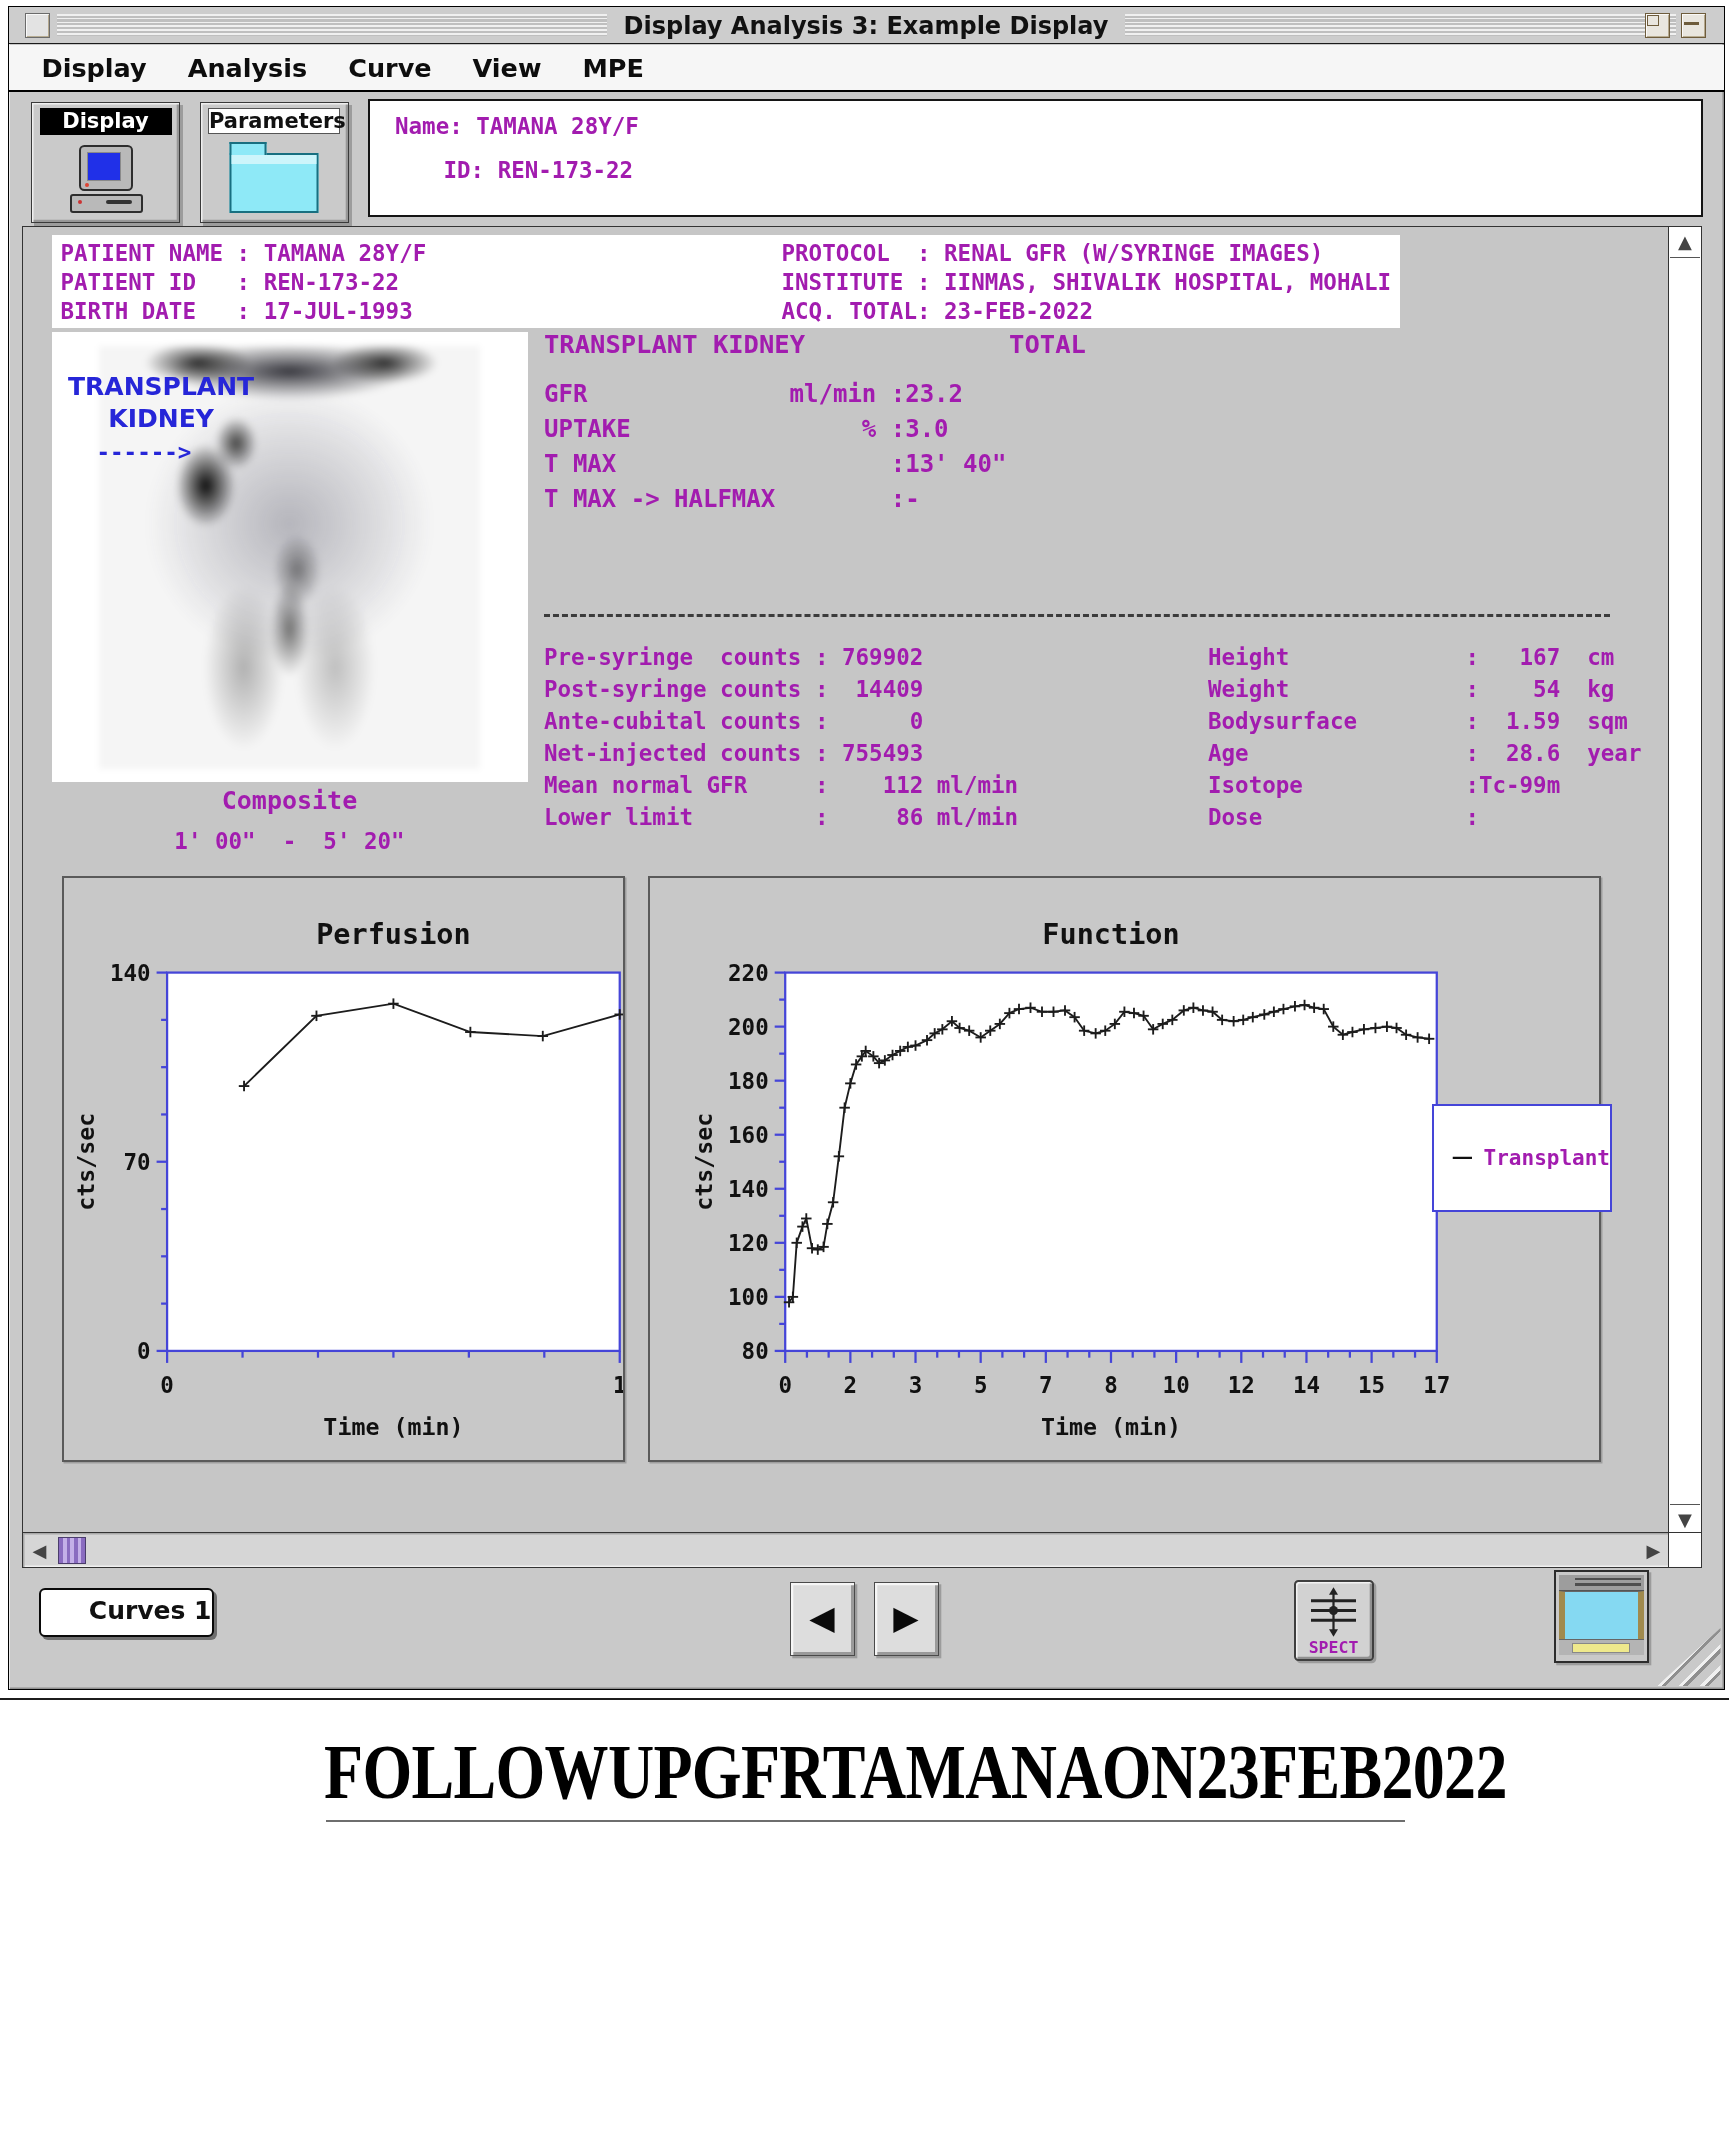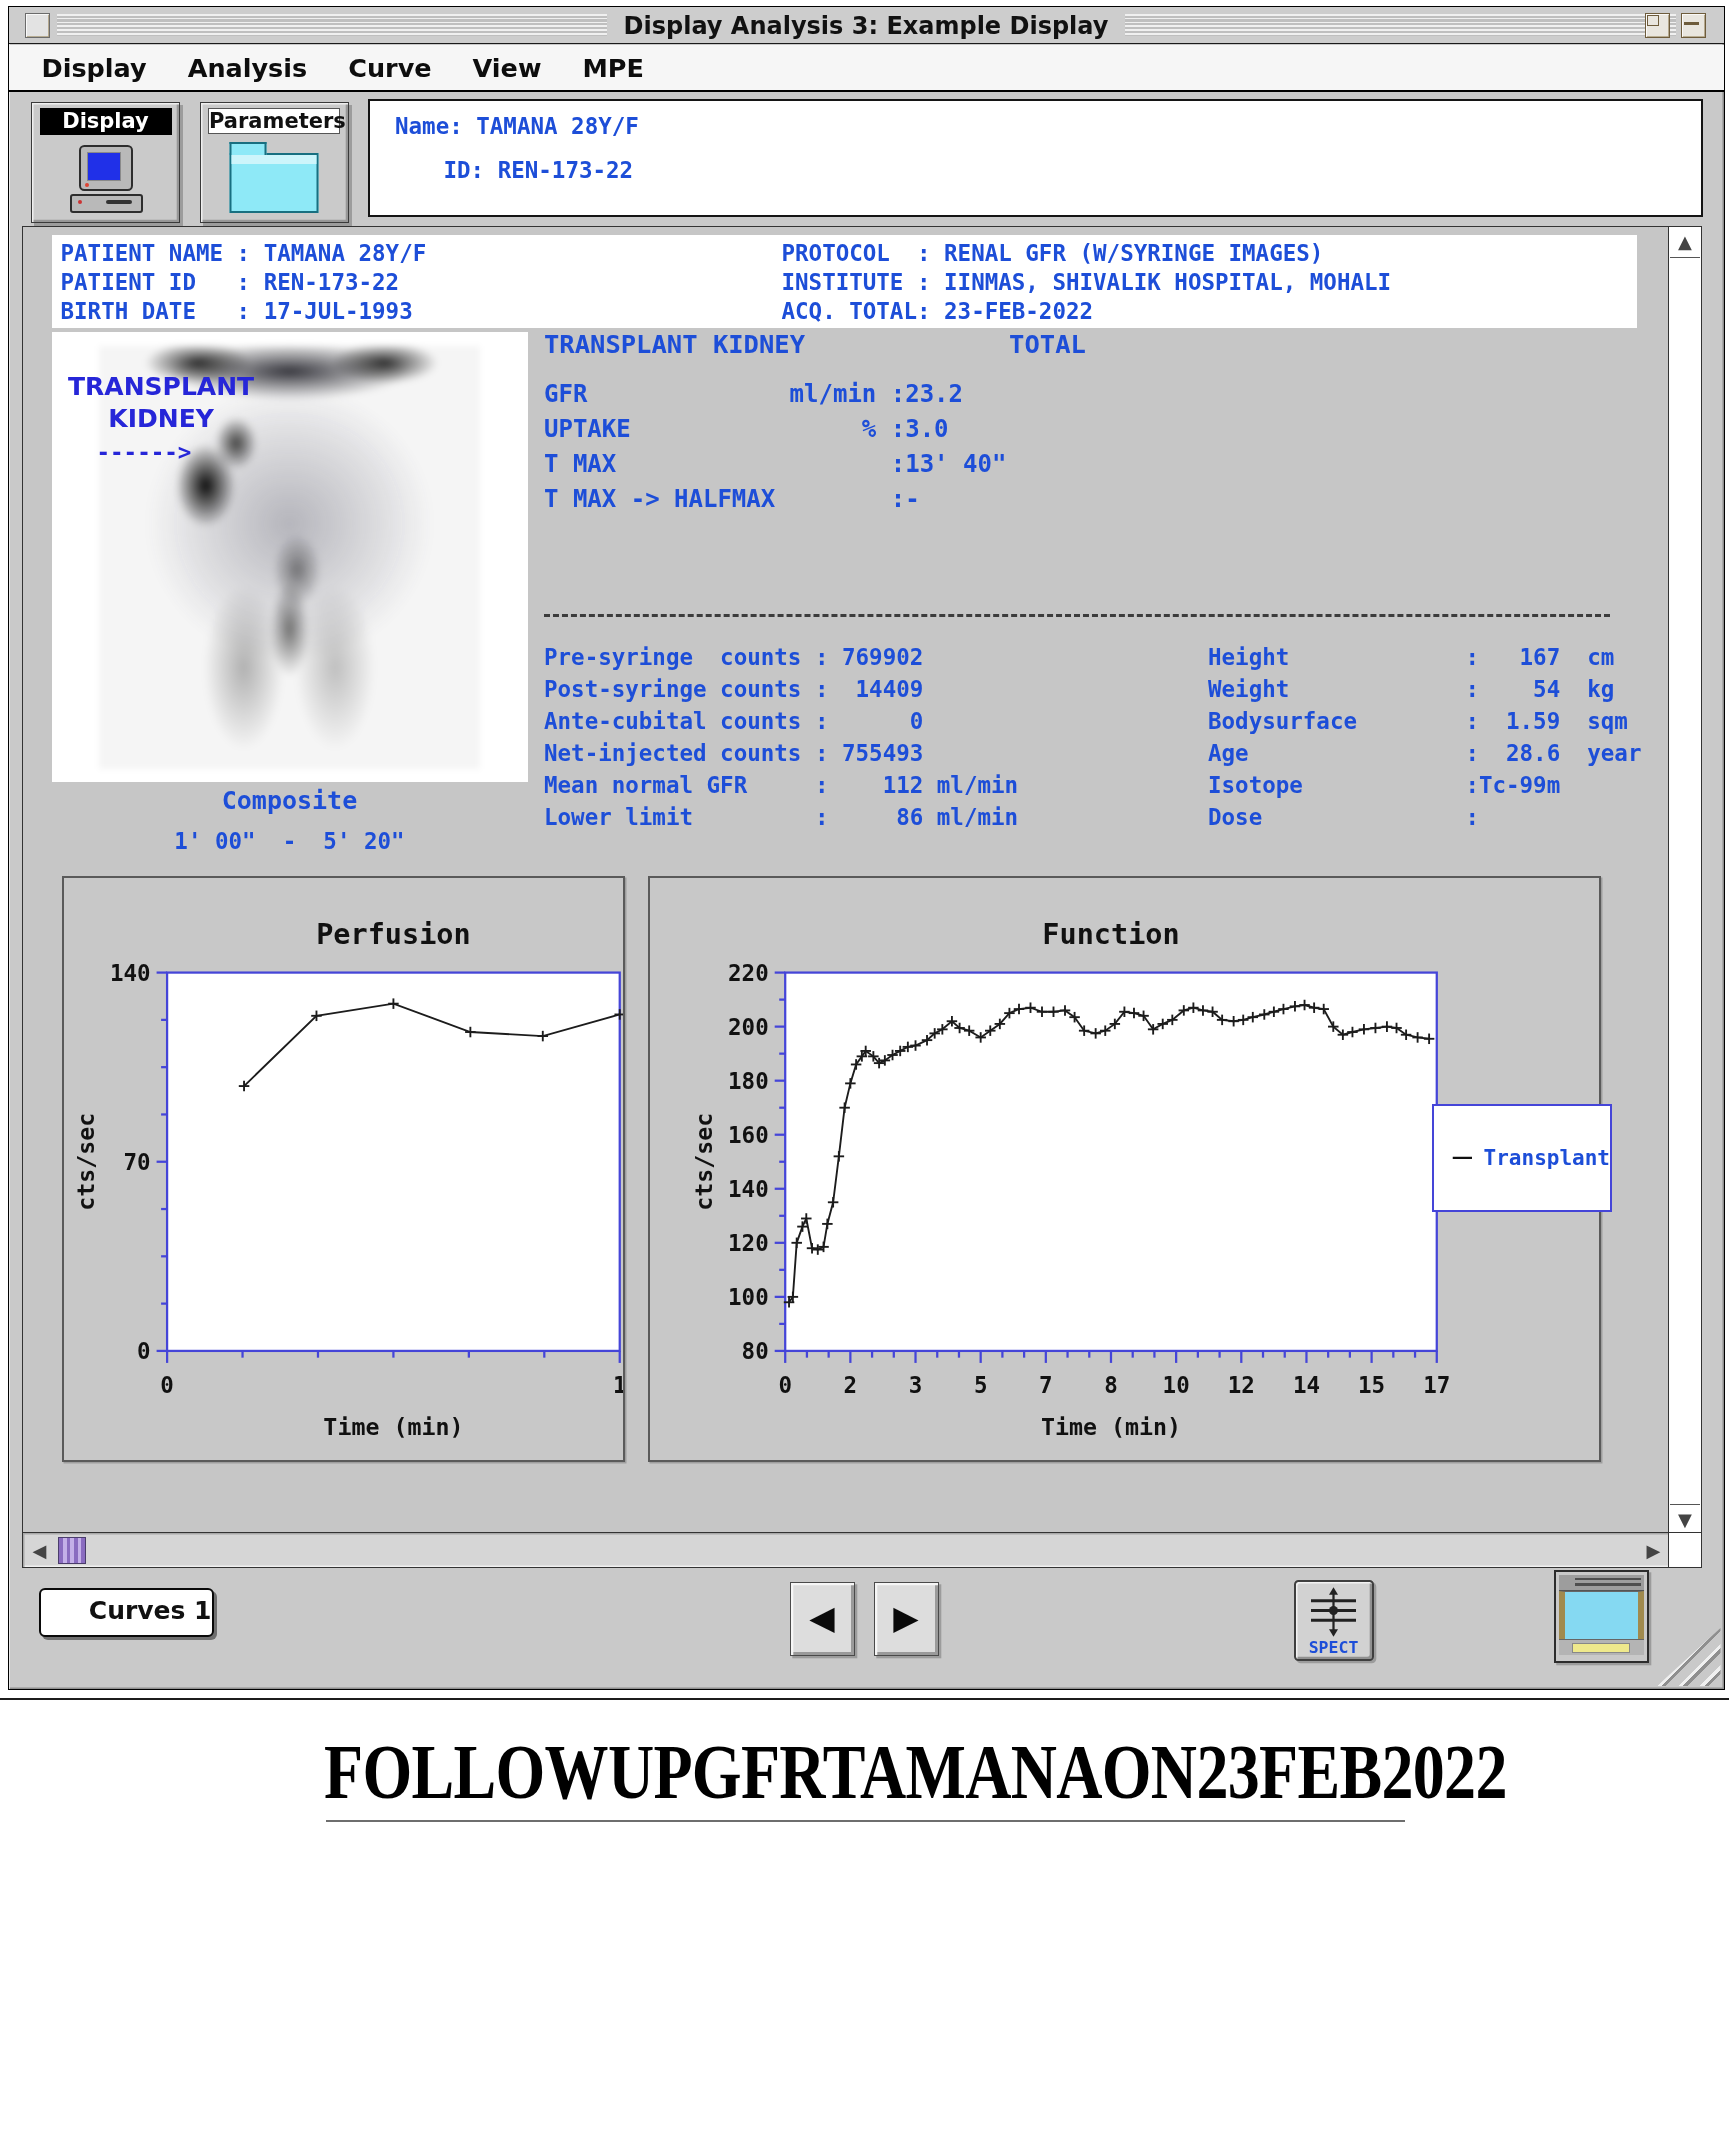--- a/index.html
+++ b/index.html
@@ -1,18 +1,18 @@
 <!DOCTYPE html>
 <html style="font-size:12px"><head>
 <meta charset="utf-8">
 <style>
   html,body{margin:0;padding:0;background:#fff;}
   #screen{position:relative;width:1730px;height:2151px;background:#fff;overflow:hidden;
           font-family:"DejaVu Sans",sans-serif;}
-  .mono{font-family:"DejaVu Sans Mono",monospace;font-weight:bold;white-space:pre;color:#1d4ed8;}
+  .mono{font-family:"DejaVu Sans Mono",monospace;font-weight:bold;white-space:pre;color:#a21caf;}
 
   
   #window{position:absolute;left:7.5px;top:6px;width:1715px;height:1682px;
           background:#c9c9c9;border:1.5px solid #000;
           box-shadow:inset 0.8px 0.8px 0 #f2f2f2, inset -1.5px -1.5px 0 #8e8e8e;}
   #titlebar{position:absolute;left:0;top:0;right:0;height:36px;background:#cdcdcd;
             border-bottom:1.5px solid #1a1a1a;}
   .pinstripes{position:absolute;left:48px;right:48px;top:6.8px;bottom:6.8px;
               background:repeating-linear-gradient(180deg,#f0f0f0 0 1.5px,#bfbfbf 1.5px 3.8px);}
   #window-title{position:absolute;left:0;right:0;top:4.5px;text-align:center;font-weight:bold;
@@ -61,21 +61,21 @@
 
   #name-panel{position:absolute;left:359px;top:6px;right:21px;height:114px;background:#fff;
               border:2.3px solid #141414;}
   #name-line{position:absolute;left:25.5px;top:12px;font-size:22.5px;}
   #id-line{position:absolute;left:74px;top:56px;font-size:22.5px;}
 
   
   #content{position:absolute;left:13.5px;top:219px;width:1680px;height:1342px;background:#c6c6c6;
            border:1.5px solid #333;box-sizing:border-box;}
 
-  #patient-bar{position:absolute;left:28.5px;top:7.5px;width:1585px;height:93px;background:#fff;}
+  #patient-bar{position:absolute;left:28.5px;top:7.5px;width:1348px;height:93px;background:#fff;}
   .pcol{position:absolute;top:4.5px;}
   #pcol-left{left:9px;}
   #pcol-right{left:730px;}
   .prow{font-size:22.5px;line-height:29px;}
   .pl13{display:inline-block;width:13ch;}
   .pl10{display:inline-block;width:10ch;}
 
   
   #scan-panel{position:absolute;left:28.5px;top:105px;width:476px;height:450px;background:#fff;overflow:hidden;}
   #scan-blob{position:absolute;left:10%;top:3%;width:80%;height:94%;

